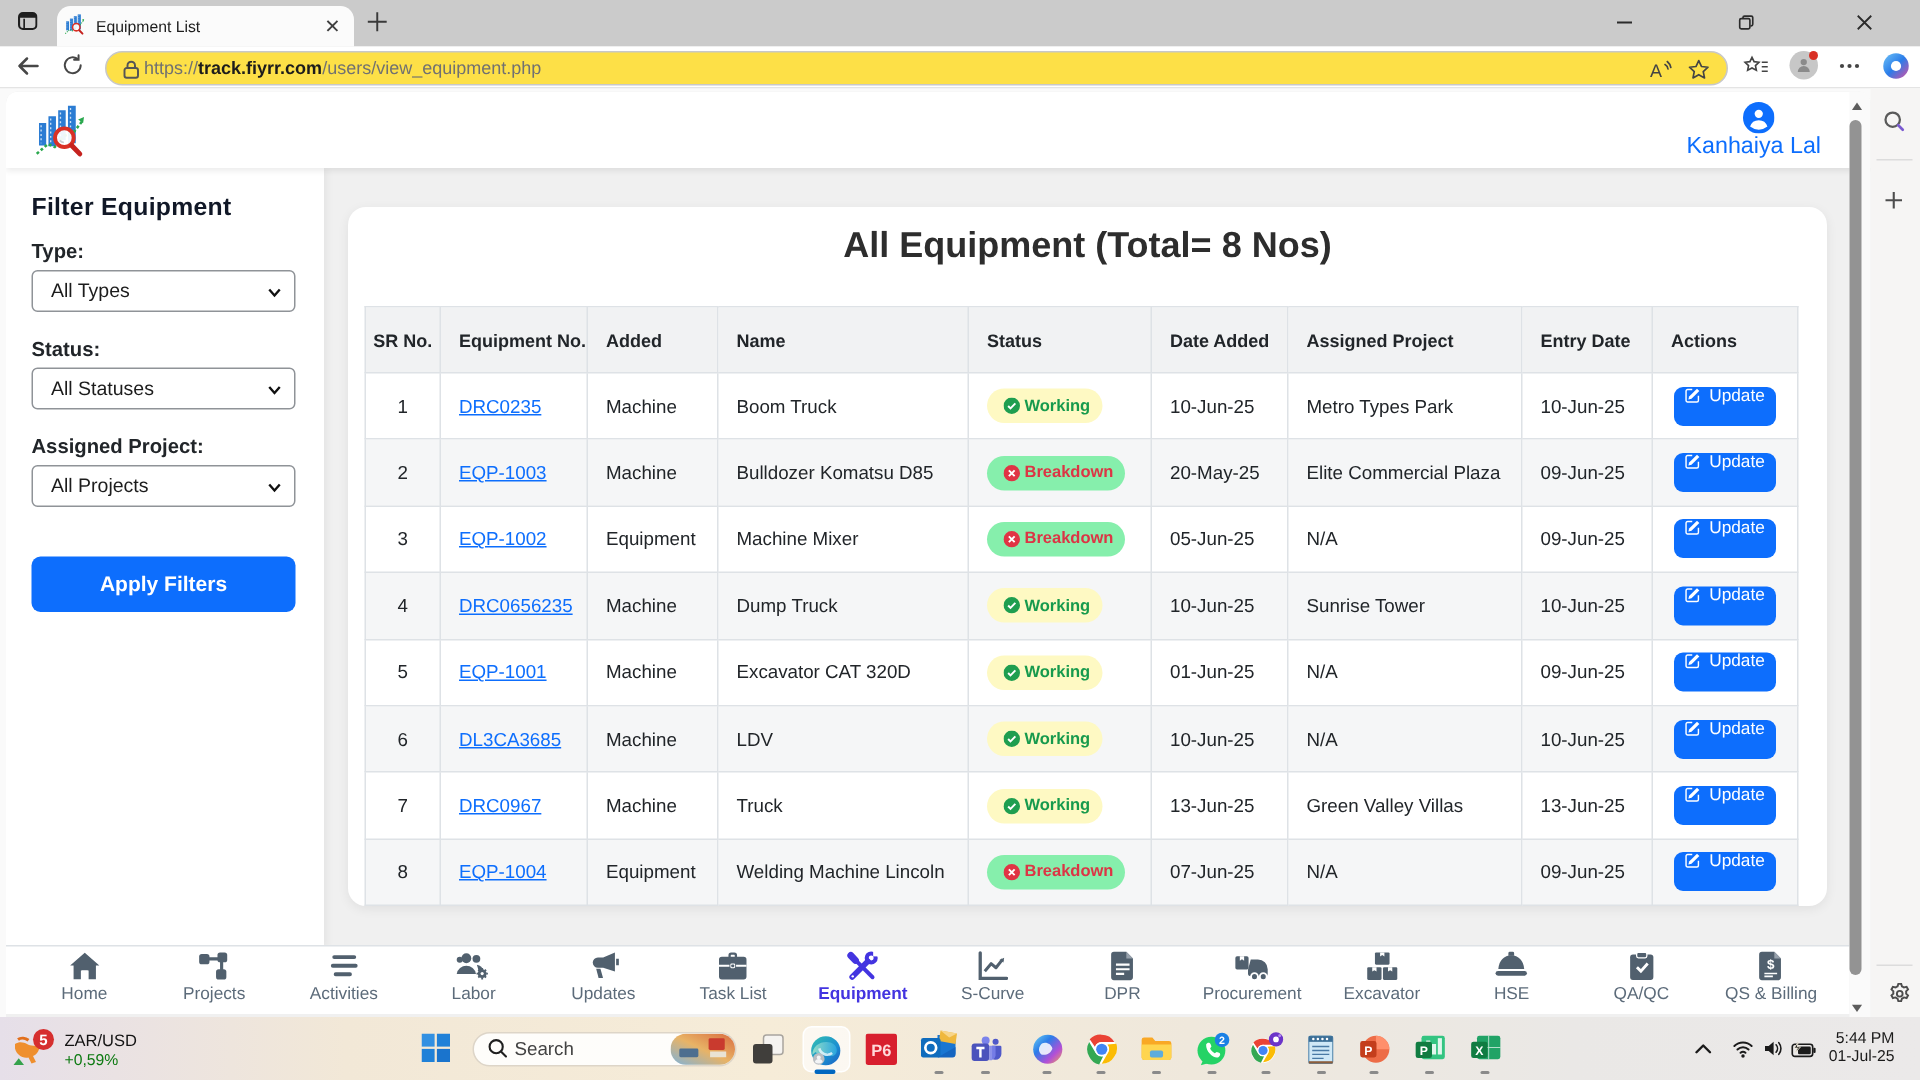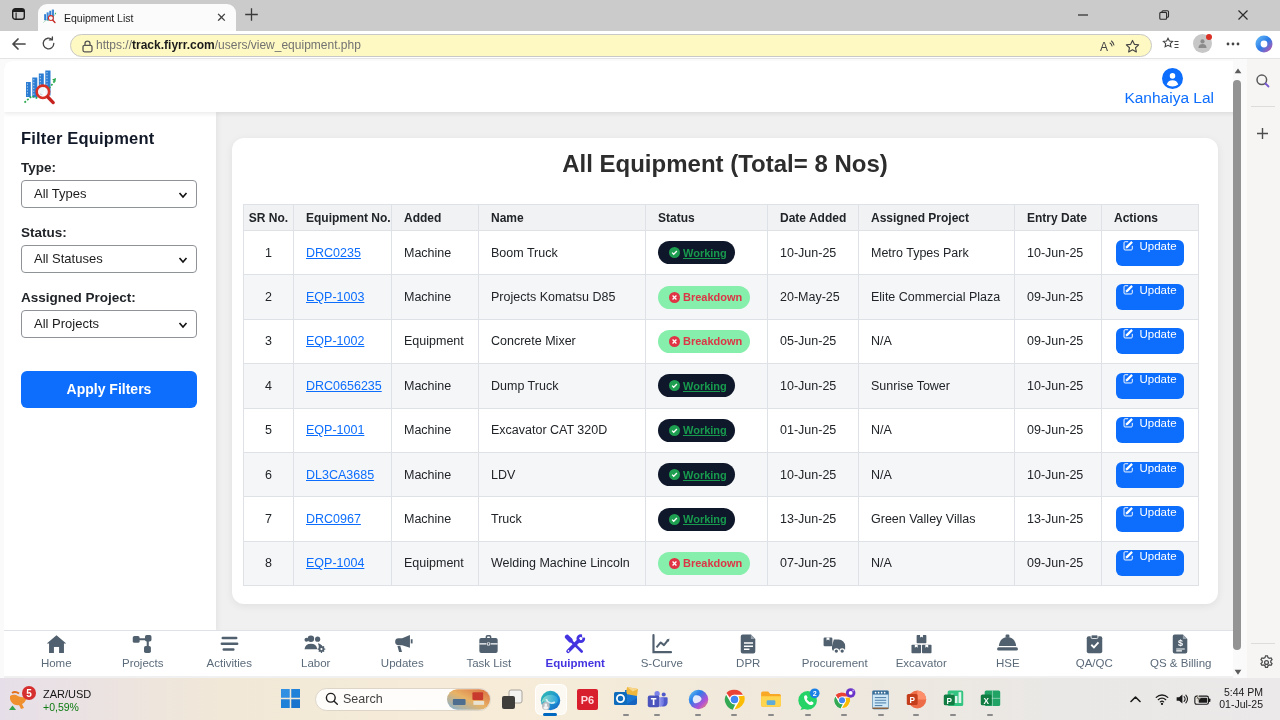--- a/index.html
+++ b/index.html
@@ -15,21 +15,21 @@
 #tabfav { position:absolute; left:5px; top:5px; width:15px; height:16px; }
 #tabtitle { position:absolute; left:26px; top:8px; font-size:10.5px; color:#1d1d1d; }
 #tabclose { position:absolute; right:9px; top:6px; font-size:13px; color:#404040; }
 #newtab { position:absolute; left:244px; top:7px; width:15px; height:15px; color:#303030; }
 .winbtn { position:absolute; top:9px; }
 
 
 #toolbar { position:absolute; left:0; top:31px; width:1280px; height:28px; background:#ffffff;
   border-bottom:1px solid #e4e4e4; }
 .tbicon { position:absolute; top:4px; color:#474747; }
-#addrbar { position:absolute; left:70px; top:3px; width:1082px; height:23px; background:#fef9c3;
+#addrbar { position:absolute; left:70px; top:3px; width:1082px; height:23px; background:#fde047;
   border:1px solid #c8c8c8; border-radius:12px; }
 #urltext { position:absolute; left:25px; top:2.5px; font-size:12px; color:#717171; white-space:nowrap; }
 #urltext b { color:#1c1c1c; font-weight:bold; }
 
 
 #contentwrap { position:absolute; left:0; top:59px; width:1280px; height:619px; background:#fafafa;padding-left:14px; }
 #content { position:absolute; left:4px; top:2px; width:1243px; height:617px; background:#f0f0f0;
   border-radius:8px 8px 0 0; overflow:hidden; }
 
 
@@ -48,29 +48,29 @@
 .fselect svg { position:absolute; right:8px; top:9px; }
 #applybtn { width:176px; height:37px; margin-top:33px; background:#0d6efd; border-radius:6px;
   color:#fff; font-size:14px; font-weight:bold; text-align:center; line-height:37px; }
 
 
 #card { position:absolute; left:228px; top:77px; width:986px; height:466px; background:#ffffff;
   border-radius:12px; box-shadow:0 2px 8px rgba(0,0,0,0.07); z-index:2; }
 #cardtitle { margin-top:12px; text-align:center; font-size:24px; font-weight:bold; color:#2d2d2d; }
 table { border-collapse:collapse; width:956px; margin:26px 0 0 11px; font-size:12.5px; color:#212529; table-layout:fixed; }
 th, td { border:1px solid #dee2e6; padding:0 12px; text-align:left; vertical-align:middle; white-space:nowrap; overflow:hidden; }
-th { background:#f1f2f3; height:26px; font-size:12px; font-weight:bold; }
+th { background:#f1f2f3; height:44px; font-size:12px; font-weight:bold; }
 td { height:44.4px; }
 tr.alt td { background:#f5f6f7; }
 td.c, th.c { text-align:center; padding:0 3px; }
 a.eq { color:#0d6efd; text-decoration:underline; }
 .pill { display:inline-flex; align-items:center; height:23px; border-radius:11.5px; padding:0 8px 0 11px;
   font-size:11px; font-weight:bold; }
 .pill svg { margin-right:3px; }
-.pw { background:#0f172a; color:#179a4d;text-decoration:underline; }
+.pw { background:#fef9c3; color:#179a4d; }
 .pb { background:#86efac; color:#dc3545; }
 .updbtn { display:inline-flex; align-items:flex-start; justify-content:center; width:68px; height:26px;
   background:#0d6efd; border-radius:6px; color:#fff; font-size:11.5px; }
 .updbtn svg { margin-right:5px; }
 
 
 #bottomnav { position:absolute; left:0; top:569px; width:1229px; height:46px; background:#ffffff;
   border-top:1px solid #dee2e6; display:flex; padding:0 9px; z-index:6; }
 .navitem { flex:1; display:flex; flex-direction:column; align-items:center; justify-content:flex-start; padding-top:3px; }
 .navitem svg { display:block; }
@@ -261,38 +261,38 @@
                 <td>10-Jun-25</td>
                 <td class="c"><span class="updbtn"><svg width="11" height="11" viewBox="0 0 16 16">
                       <path d="M12.1 1.6l2.3 2.3-7.6 7.6-3 .7.7-3z" fill="#fff"></path>
                       <path d="M13.5 8.5V13a1.5 1.5 0 0 1-1.5 1.5H3A1.5 1.5 0 0 1 1.5 13V4A1.5 1.5 0 0 1 3 2.5h4.5" fill="none" stroke="#fff" stroke-width="1.4"></path>
                     </svg>Update</span></td>
               </tr>
           <tr class="alt">
                 <td class="c">2</td>
                 <td><a class="eq">EQP-1003</a></td>
                 <td>Machine</td>
-                <td>Projects Komatsu D85</td>
+                <td>Bulldozer Komatsu D85</td>
                 <td><span class="pill pb"><svg width="11" height="11" viewBox="0 0 16 16">
                       <circle cx="8" cy="8" r="8" fill="#e03444"></circle>
                       <path d="M5.2 5.2l5.6 5.6M10.8 5.2l-5.6 5.6" stroke="#fff" stroke-width="1.9"></path>
                     </svg>Breakdown</span></td>
                 <td>20-May-25</td>
                 <td>Elite Commercial Plaza</td>
                 <td>09-Jun-25</td>
                 <td class="c"><span class="updbtn"><svg width="11" height="11" viewBox="0 0 16 16">
                       <path d="M12.1 1.6l2.3 2.3-7.6 7.6-3 .7.7-3z" fill="#fff"></path>
                       <path d="M13.5 8.5V13a1.5 1.5 0 0 1-1.5 1.5H3A1.5 1.5 0 0 1 1.5 13V4A1.5 1.5 0 0 1 3 2.5h4.5" fill="none" stroke="#fff" stroke-width="1.4"></path>
                     </svg>Update</span></td>
               </tr>
           <tr>
                 <td class="c">3</td>
                 <td><a class="eq">EQP-1002</a></td>
                 <td>Equipment</td>
-                <td>Concrete Mixer</td>
+                <td>Machine Mixer</td>
                 <td><span class="pill pb"><svg width="11" height="11" viewBox="0 0 16 16">
                       <circle cx="8" cy="8" r="8" fill="#e03444"></circle>
                       <path d="M5.2 5.2l5.6 5.6M10.8 5.2l-5.6 5.6" stroke="#fff" stroke-width="1.9"></path>
                     </svg>Breakdown</span></td>
                 <td>05-Jun-25</td>
                 <td>N/A</td>
                 <td>09-Jun-25</td>
                 <td class="c"><span class="updbtn"><svg width="11" height="11" viewBox="0 0 16 16">
                       <path d="M12.1 1.6l2.3 2.3-7.6 7.6-3 .7.7-3z" fill="#fff"></path>
                       <path d="M13.5 8.5V13a1.5 1.5 0 0 1-1.5 1.5H3A1.5 1.5 0 0 1 1.5 13V4A1.5 1.5 0 0 1 3 2.5h4.5" fill="none" stroke="#fff" stroke-width="1.4"></path>

